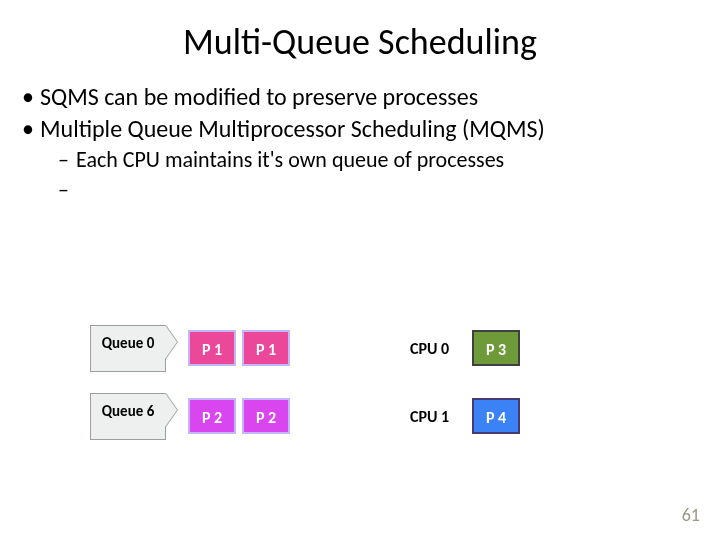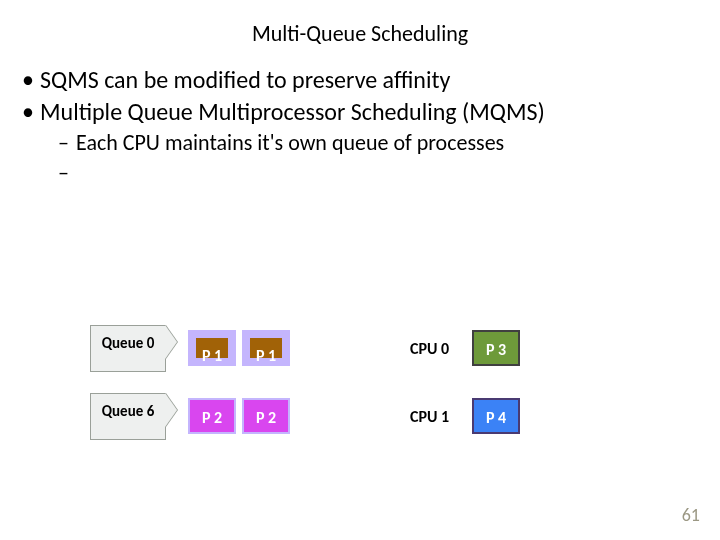--- a/index.html
+++ b/index.html
@@ -7,21 +7,21 @@
     width: 720px;
     height: 540px;
     background: #fff;
     font-family: Calibri, "Segoe UI", Arial, sans-serif;
     color: #000;
     position: relative;
     overflow: hidden;
   }
   .title {
     text-align: center;
-    font-size: 22px;
+    font-size: 36px;
     font-weight: 400;
     padding-top: 20px;
     padding-bottom: 18px;
   }
   .bullets {
     padding-left: 22px;
     padding-right: 10px;
   }
   .b1 {
     font-size: 24px;
@@ -85,21 +85,21 @@
     width: 48px;
     height: 36px;
     line-height: 36px;
     text-align: center;
     font-size: 16px;
     font-weight: 600;
     color: #fff;
     margin-left: 6px;
   }
   .pbox.first { margin-left: 22px; }
-  .blue  { background: #a16207; border: 8px solid #c4b5fd; }
+  .blue  { background: #ec4899; border: 2px solid #c4b5fd; }
   .teal  { background: #d946ef; border: 2px solid #c4b5fd; }
   .green { background: #6e9a3a; border: 2px solid #404040; }
   .purple{ background: #3b82f6; border: 2px solid #4a3a72; }
   .gap { width: 120px; }
   .cpu-label {
     width: 56px;
     font-size: 16px;
     font-weight: 700;
     text-align: left;
   }
@@ -112,21 +112,21 @@
   }
 </style>
 </head>
 <body>
 
 <div class="title">Multi-Queue Scheduling</div>
 
 <div class="bullets">
   <div class="b1">
     <span class="dot">•</span>
-    <span>SQMS can be modified to preserve affinity</span>
+    <span>SQMS can be modified to preserve processes</span>
   </div>
   <div class="b1">
     <span class="dot">•</span>
     <span>Multiple Queue Multiprocessor Scheduling (MQMS)</span>
   </div>
   <div class="b2">
     <span class="dash">–</span>
     <span>Each CPU maintains it's own queue of processes</span>
   </div>
   <div class="b2">

